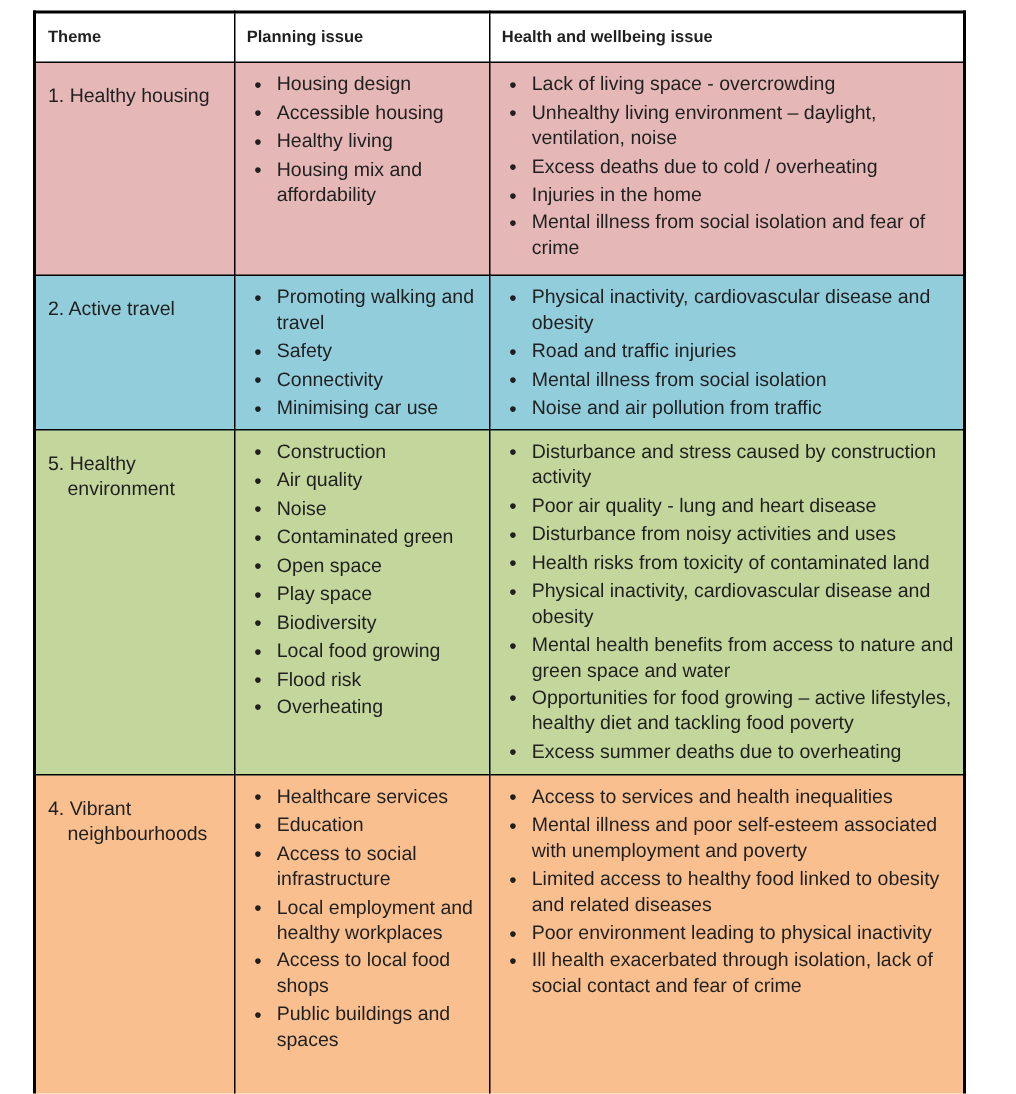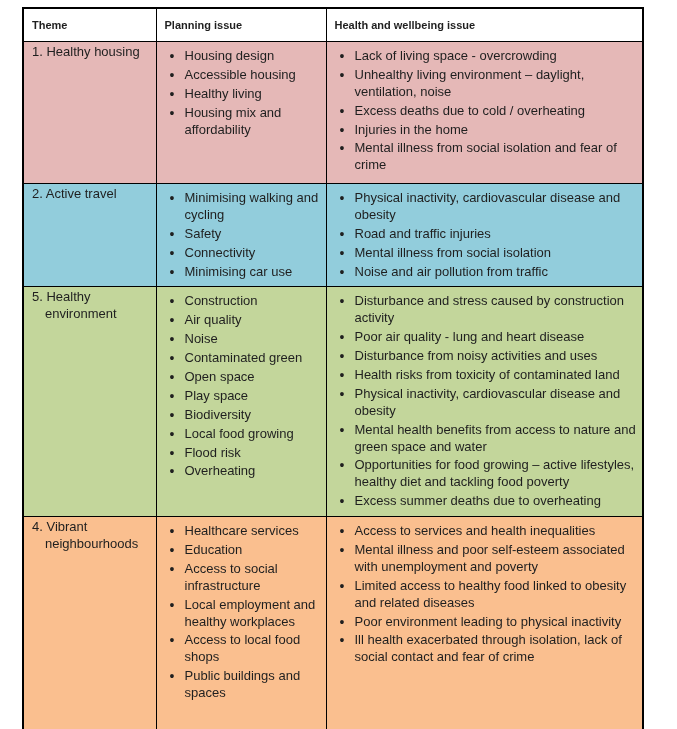--- a/index.html
+++ b/index.html
@@ -35,21 +35,21 @@
   }
   table.matrix th {
     background: #ffffff;
     font-weight: 700;
     font-size: 11px;
     padding: 4px 6px 4px 8px;
     vertical-align: middle;
     height: 24px;
   }
   .theme-cell {
-    padding: 2px 4px 4px 8px;
+    padding: 14px 4px 4px 8px;
   }
   .theme-label {
     display: block;
     padding-left: 13px;
     text-indent: -13px;
   }
   .bullet-cell {
     padding: 6px 6px 4px 0;
   }
   .bullet-cell ul {
@@ -108,21 +108,21 @@
               <li>Mental illness from social isolation and fear of crime</li>
             </ul>
           </td>
         </tr>
         <tr style="background: rgb(146, 205, 220); height: 101px;">
           <td class="theme-cell">
             <span class="theme-label">2. Active travel</span>
           </td>
           <td class="bullet-cell">
             <ul>
-              <li>Minimising walking and cycling</li>
+              <li>Promoting walking and travel</li>
               <li>Safety</li>
               <li>Connectivity</li>
               <li>Minimising car use</li>
             </ul>
           </td>
           <td class="bullet-cell">
             <ul>
               <li>Physical inactivity, cardiovascular disease and obesity</li>
               <li>Road and traffic injuries</li>
               <li>Mental illness from social isolation</li>

